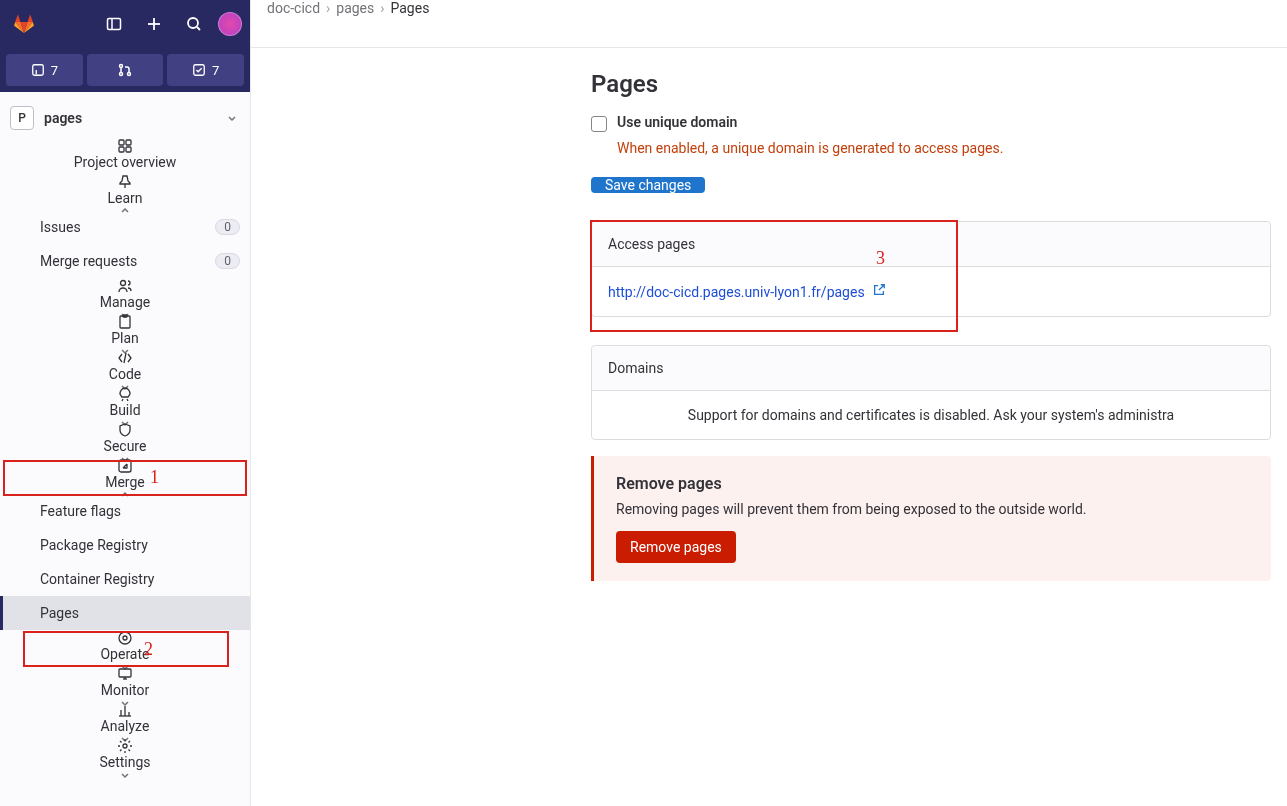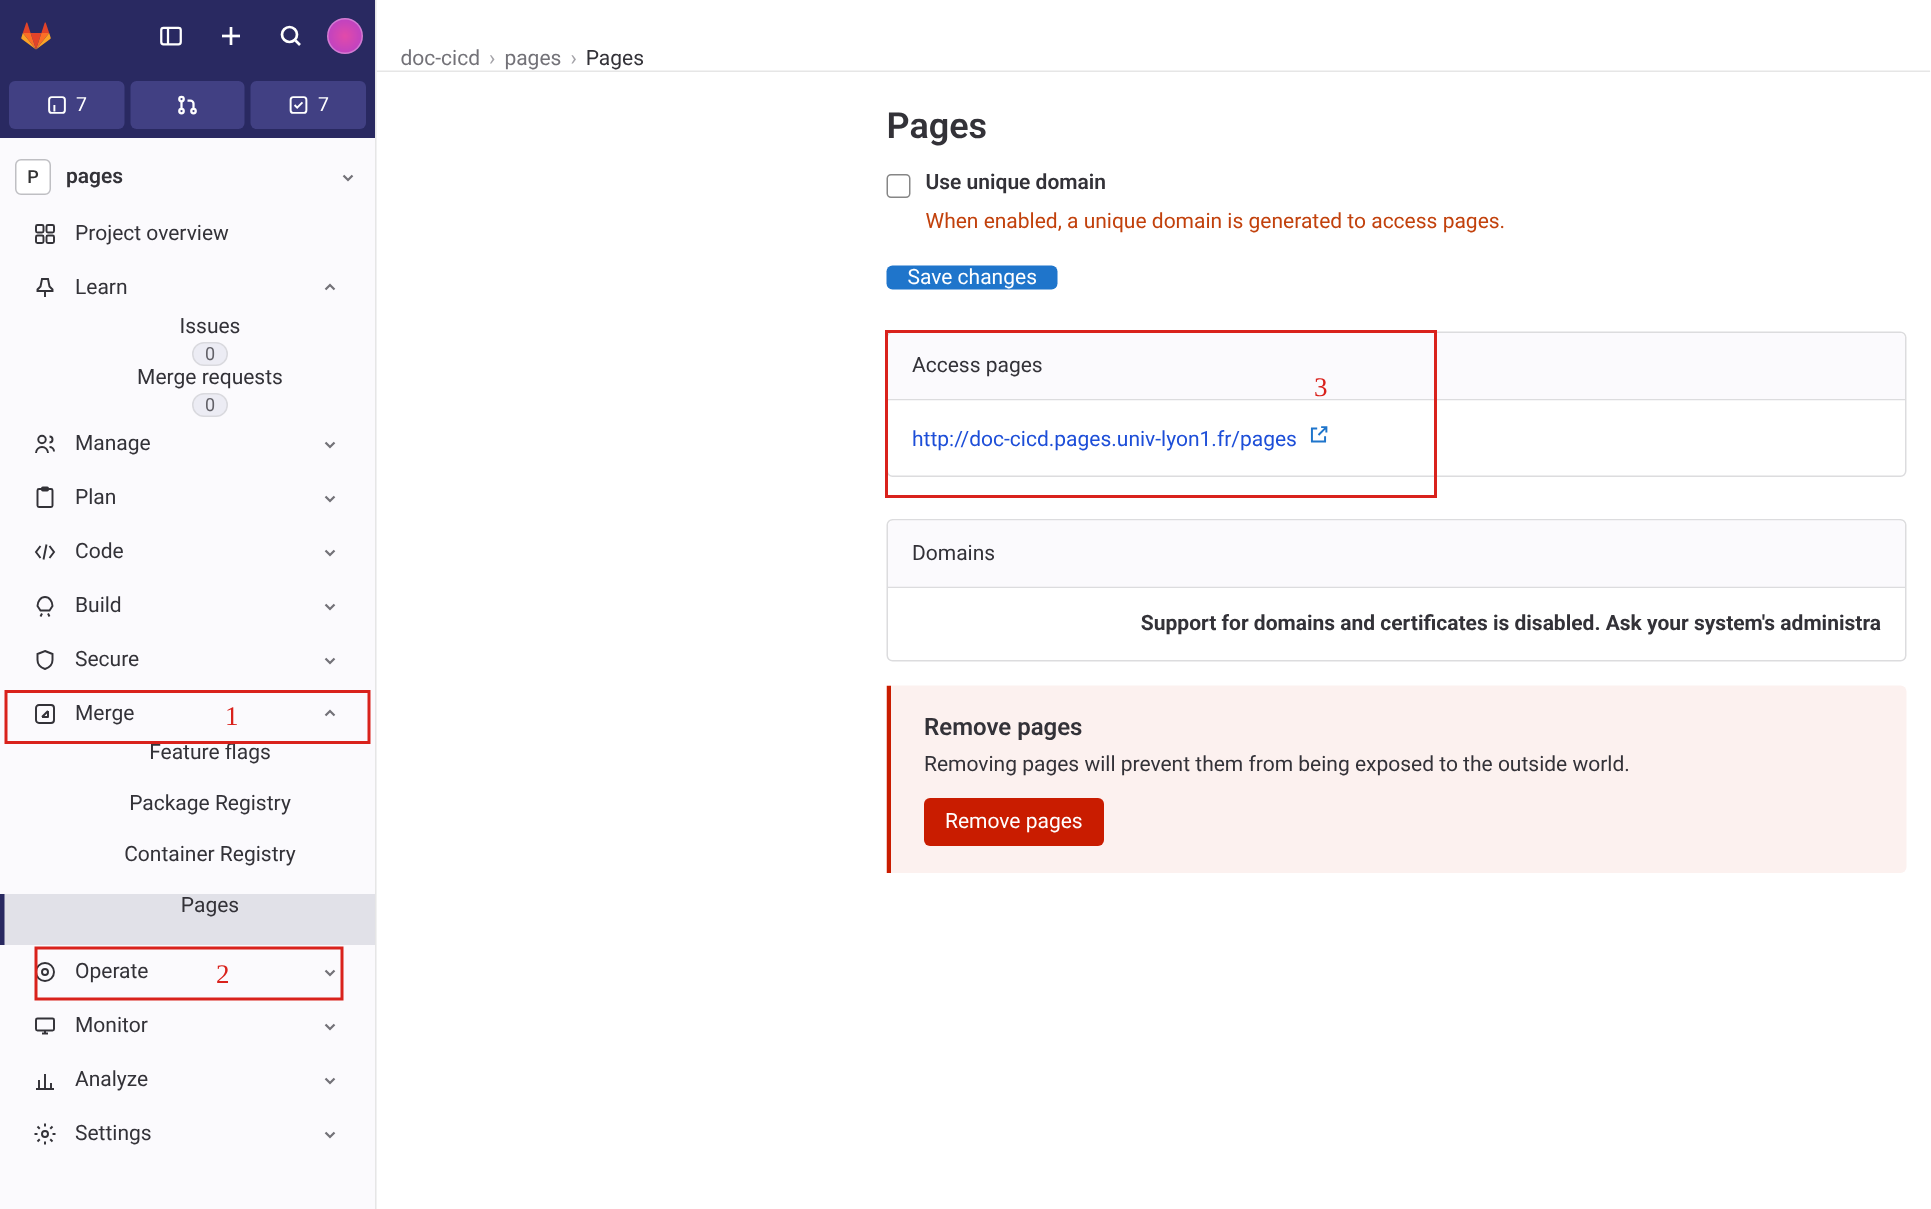--- a/index.html
+++ b/index.html
@@ -15,38 +15,38 @@
     .top-icon-btn { width: 32px; height: 32px; display: flex; align-items: center; justify-content: center; border-radius: 4px; cursor: pointer; }
     .avatar { width: 24px; height: 24px; border-radius: 50%; background: radial-gradient(circle, #e24aa9 0%, #b340c9 100%); border: 1px solid rgba(255,255,255,0.3); }
     
     .pill-row { display: flex; gap: 4px; padding: 6px; background: #292961; }
     .pill { flex: 1; height: 32px; background: #414083; border-radius: 4px; display: flex; align-items: center; justify-content: center; gap: 6px; color: #fff; font-size: 13px; cursor: pointer; }
     
     .project-header { height: 40px; display: flex; align-items: center; padding: 0 10px; gap: 10px; cursor: pointer; margin-top: 6px; }
     .proj-badge { width: 24px; height: 24px; border: 1px solid #bfbfc3; border-radius: 4px; display: flex; align-items: center; justify-content: center; font-size: 12px; font-weight: 500; color: #333; background: #fff; }
     .proj-name { font-weight: 600; font-size: 14px; flex: 1; }
     
-    .nav-item { height: 36px; display: flex; align-items: center; padding: 0 22px; gap: 12px; cursor: pointer; position: relative; }
+    .nav-item { height: 36px; display: flex; align-items: center; padding: 0 10px; cursor: pointer; position: relative; flex-direction: column; }
     .nav-item.expanded { }
     .nav-icon { width: 16px; height: 16px; display: flex; align-items: center; justify-content: center; flex-shrink: 0; }
     .nav-label { flex: 1; font-size: 14px; color: #333238; }
     .nav-chevron { width: 16px; height: 16px; display: flex; align-items: center; justify-content: center; }
     
-    .nav-sub { height: 34px; display: flex; align-items: center; padding: 0 10px 0 40px; cursor: pointer; position: relative; flex-direction: column; }
+    .nav-sub { height: 34px; display: flex; align-items: center; padding: 0 10px 0 40px; cursor: pointer; position: relative; }
     .nav-sub.active { background: #e1e1e8; }
     .nav-sub.active::before { content: ''; position: absolute; left: 0; top: 0; bottom: 0; width: 3px; background: #292961; }
     .nav-sub-label { flex: 1; font-size: 14px; }
     .nav-badge { background: #ececf4; border: 1px solid #d9d9de; border-radius: 10px; padding: 0 8px; font-size: 12px; color: #626168; min-width: 20px; text-align: center; }
     
     .callout-box-nav { position: absolute; border: 2px solid #d9221c; pointer-events: none; z-index: 5; }
     .callout-num-nav { position: absolute; color: #d9221c; font-size: 18px; font-family: Georgia, serif; z-index:6; }
     
     
     .main { flex: 1; display: flex; flex-direction: column; overflow: hidden; }
-    .breadcrumb { height: 48px; border-bottom: 1px solid #e6e6e6; display: flex; align-items: flex-end; padding: 0 16px; gap: 6px; font-size: 14px; color: #737278; }
+    .breadcrumb { height: 48px; border-bottom: 1px solid #e6e6e6; display: flex; align-items: flex-start; padding: 0 16px; gap: 6px; font-size: 14px; color: #737278; }
     .breadcrumb a { color: #737278; text-decoration: none; cursor: pointer; }
     .breadcrumb .sep { color: #a4a3a8; }
     .breadcrumb .current { color: #333238; font-weight: 400; }
     
     .content { padding: 16px 16px 16px 340px; overflow-y: auto; }
     .page-title { font-size: 24px; font-weight: 600; margin-bottom: 16px; margin-top: 6px; }
     .desc { color: #333238; margin-bottom: 20px; line-height: 1.5; }
     .desc a { color: #1f75cb; text-decoration: none; cursor: pointer; }
     
     .form-check { display: flex; gap: 10px; margin-bottom: 6px; align-items: flex-start; }
@@ -382,21 +382,21 @@
           <span class="ext-icon">
               <svg width="14" height="14" viewBox="0 0 16 16" fill="none" stroke="#1f75cb" stroke-width="1.5">
                 <path d="M7 3H3v10h10V9M10 2h4v4M14 2L8 8"></path>
               </svg>
             </span>
         </div>
       </div>
       
       <div class="panel">
         <div class="panel-header">Domains</div>
-        <div class="panel-body" style="text-align:right; white-space:nowrap; overflow:hidden;font-weight:bold;">
+        <div class="panel-body" style="text-align:center; white-space:nowrap; overflow:hidden;">
           <span>Support for domains and certificates is disabled. Ask your system's administra</span>
         </div>
       </div>
       
       <div class="danger-panel">
         <div class="danger-title">Remove pages</div>
         <div class="danger-desc">Removing pages will prevent them from being exposed to the outside world.</div>
         <button class="btn-danger">Remove pages</button>
       </div>
       

